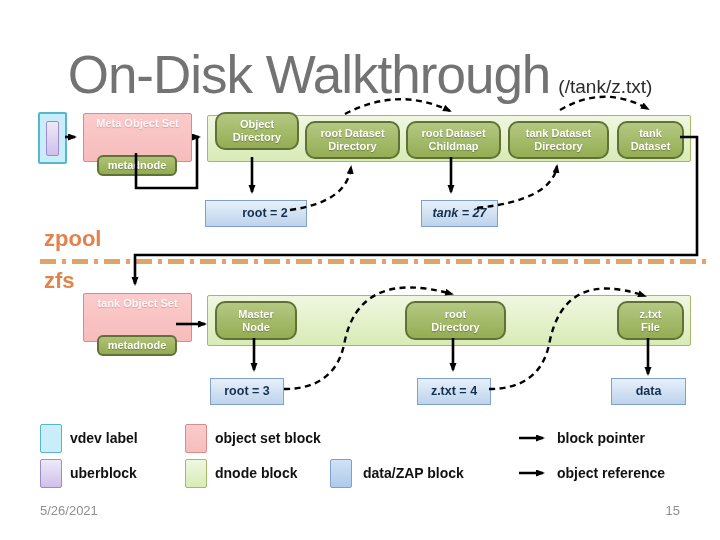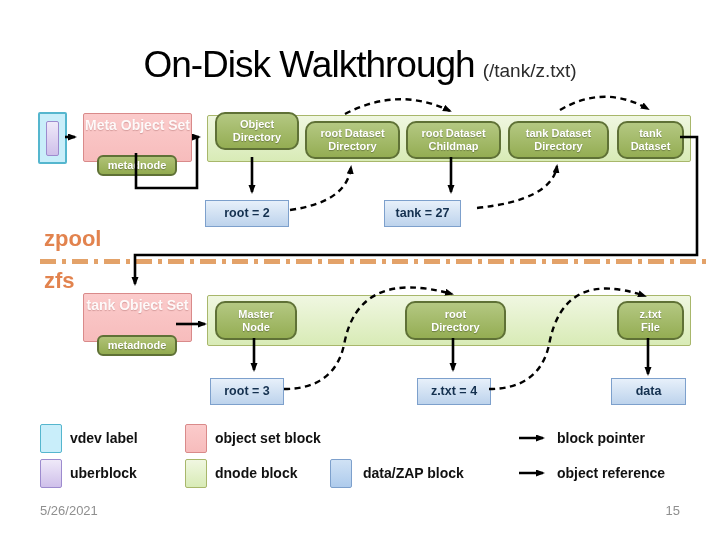--- a/index.html
+++ b/index.html
@@ -2,21 +2,21 @@
 <html><head>
 <meta charset="utf-8">
 <style>
   html,body{margin:0;padding:0;background:#ffffff;}
   .slide{
     position:relative;width:720px;height:540px;background:#ffffff;overflow:hidden;
     font-family:"Liberation Sans", sans-serif;
   }
   
   .title-wrap{position:absolute;top:44px;left:0;width:720px;text-align:center;white-space:nowrap;}
-  .title-main{font-size:37px;color:#000000;letter-spacing:-1px;text-align:right;}
+  .title-main{font-size:53px;color:#737373;letter-spacing:-1px;text-align:right;}
   .title-sub{font-size:19px;color:#2b2b2b;margin-left:8px;}
   
   .seclabel{position:absolute;left:44px;font-size:22px;font-weight:bold;color:#e2834e;}
   #zpool-label{top:226px;}
   #zfs-label{top:268px;}
   .divider{
     position:absolute;left:40px;top:259px;width:666px;height:5px;
     background:repeating-linear-gradient(90deg,#e3a269 0 16px,rgba(0,0,0,0) 16px 22px,#e3a269 22px 26px,rgba(0,0,0,0) 26px 32px);
   }
   
@@ -26,21 +26,21 @@
   }
   .uber{
     position:absolute;left:6px;top:7px;width:11px;height:33px;
     background:linear-gradient(#efe9f9,#cfc0ea);border:1.5px solid #9d8bce;border-radius:2px;
   }
   .pinkbox{
     position:absolute;left:83px;width:107px;height:47px;
     background:linear-gradient(#fbcbcb,#f7bcbc);border:1.5px solid #d98a8a;border-radius:2px;
     text-align:center;
   }
-  .pinkbox .ptitle{font-size:14px;font-weight:bold;color:rgba(255,255,255,0.93);margin-top:3px;
+  .pinkbox .ptitle{font-size:11px;font-weight:bold;color:rgba(255,255,255,0.93);margin-top:3px;
     text-shadow:0 1px 1px rgba(150,80,80,0.35);}
   .btn-dnode{
     position:absolute;left:13px;top:21px;width:76px;height:17px;
     background:linear-gradient(#b0c277,#92ab50);border:2px solid #5f7136;border-radius:6px;
     color:#ffffff;font-size:11px;font-weight:bold;text-align:center;line-height:16px;
     text-shadow:0 1px 1px rgba(0,0,0,0.3);
     margin-top:20px;
   }
   .panel{
     position:absolute;left:207px;width:482px;
@@ -112,22 +112,22 @@
   </div>
   <div class="gbox" style="left:508px;top:121px;width:97px;height:34px;">
     <div><span class="it">tank</span><span> Dataset</span></div>
     <div><span class="it"></span><span>Directory</span></div>
   </div>
   <div class="gbox" style="left:617px;top:121px;width:63px;height:34px;">
     <div><span class="it">tank</span><span></span></div>
     <div><span class="it"></span><span>Dataset</span></div>
   </div>
 
-  <div class="zap" style="left:205px;top:200px;width:82px;">root = 2</div>
-  <div class="zap" style="left:384px;top:200px;width:75px;">tank = 27</div>
+  <div class="zap" style="left:205px;top:200px;width:82px;padding-left:18px;">root = 2</div>
+  <div class="zap" style="left:421px;top:200px;width:75px;font-style:italic;">tank = 27</div>
 
   <div class="seclabel" id="zpool-label">zpool</div>
   <div class="divider"></div>
   <div class="seclabel" id="zfs-label">zfs</div>
 
   <div class="pinkbox" style="top:293px;">
     <div class="ptitle"><span class="it">tank</span><span> Object Set</span></div>
     <div class="btn-dnode">metadnode</div>
   </div>
 

